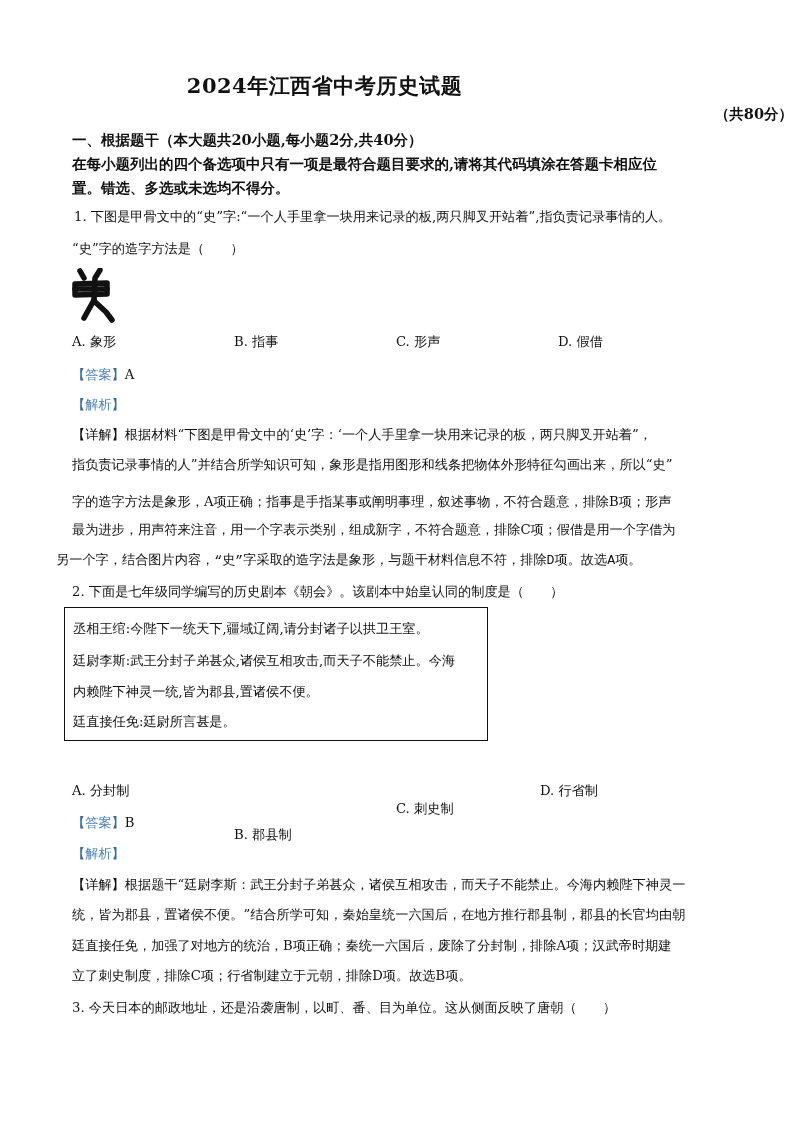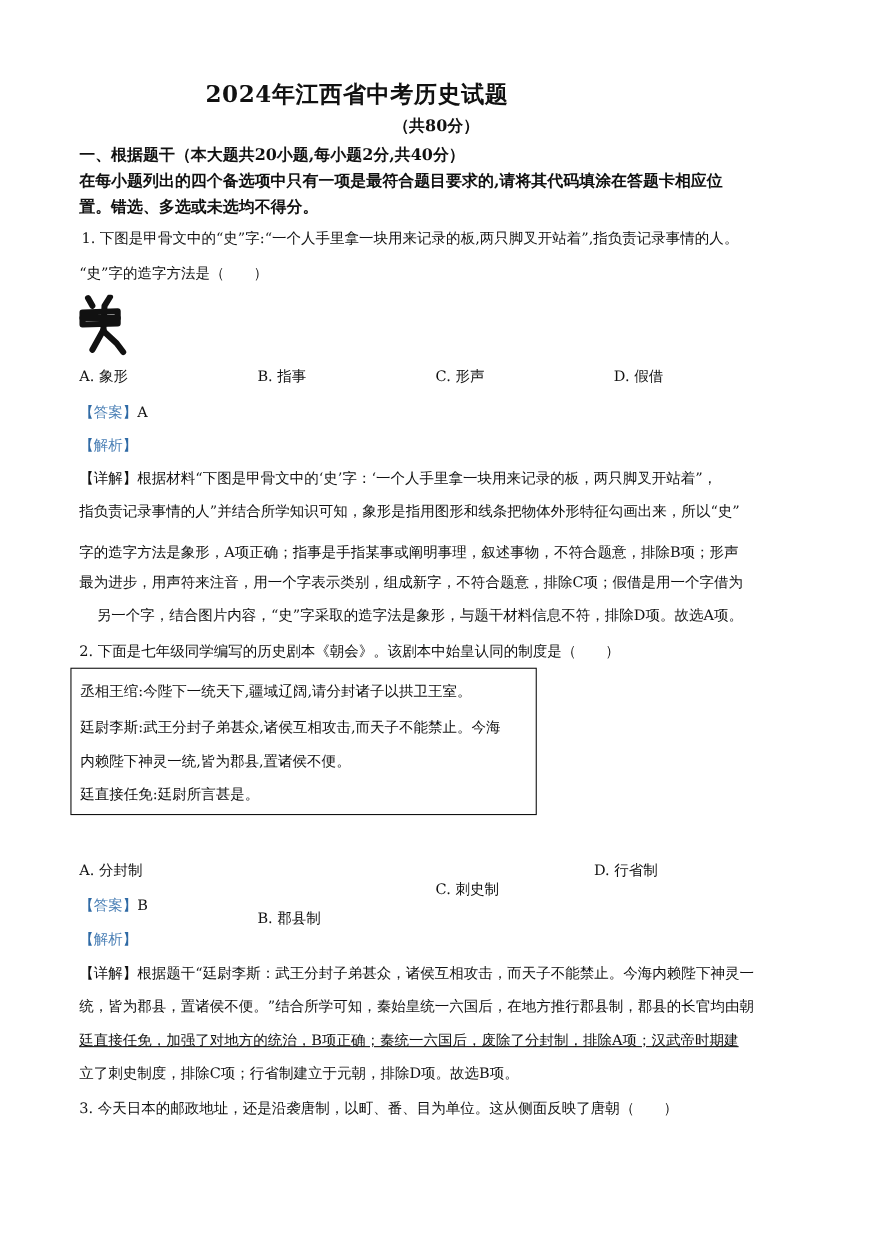--- a/index.html
+++ b/index.html
@@ -7,21 +7,21 @@
       width: 793px; height: 1122px; position: relative; overflow: hidden;
       font-family: "DejaVu Serif", "Liberation Serif", serif;
       color: #111;
     }
     .abs { position: absolute; white-space: nowrap; }
     .title {
       left: 0; width: 649px; top: 72px; text-align: center;
       font-size: 21px; font-weight: bold; letter-spacing: 0.5px;
     }
     .subtitle {
-      left: 0; width: 793px; top: 105px; text-align: center;
+      left: 0; width: 793px; top: 105px; text-align: right;
       font-size: 14.5px; font-weight: bold;
     }
     .bold { font-weight: bold; font-size: 14.5px; }
     .txt { font-size: 13.2px; }
     .tag { color: #4a7fb5; }
     .tag .br { color: #2f6aa5; }
     .opt { font-size: 13.2px; }
     .glyph {
       left: 70px; top: 268px; width: 50px; height: 56px;
     }
@@ -68,21 +68,21 @@
   <div class="abs txt" style="left:72px; top:396px;">
     <span class="tag"><span class="br">【</span><span>解析</span><span class="br">】</span></span>
   </div>
 
   <div class="abs txt" style="left:72px; top:426px;">
     <span>【<span>详解</span>】</span><span>根据材料“下图是甲骨文中的‘史’字：‘一个人手里拿一块用来记录的板，两只脚叉开站着”，</span>
   </div>
   <div class="abs txt" style="left:72px; top:456px;">指负责记录事情的人”并结合所学知识可知，象形是指用图形和线条把物体外形特征勾画出来，所以“史”</div>
   <div class="abs txt" style="left:72px; top:493px;">字的造字方法是象形，A项正确；指事是手指某事或阐明事理，叙述事物，不符合题意，排除B项；形声</div>
   <div class="abs txt" style="left:72px; top:521px;">最为进步，用声符来注音，用一个字表示类别，组成新字，不符合题意，排除C项；假借是用一个字借为</div>
-  <div class="abs txt" style="left:88px; top:551px;">另一个字，结合图片内容，“史”字采取的造字法是象形，与题干材料信息不符，排除D项。故选A项。</div>
+  <div class="abs txt" style="left:56px; top:551px;font-family:Liberation Mono, monospace;">另一个字，结合图片内容，“史”字采取的造字法是象形，与题干材料信息不符，排除D项。故选A项。</div>
 </div>
 
 <div>
   <div class="abs txt" style="left:72px; top:583px;">2. 下面是七年级同学编写的历史剧本《朝会》。该剧本中始皇认同的制度是（　　）</div>
 
   <div class="abs box"></div>
   <div class="abs txt" style="left:73px; top:620px;">丞相王绾:今陛下一统天下,疆域辽阔,请分封诸子以拱卫王室。</div>
   <div class="abs txt" style="left:73px; top:652px;">廷尉李斯:武王分封子弟甚众,诸侯互相攻击,而天子不能禁止。今海</div>
   <div class="abs txt" style="left:73px; top:683px;">内赖陛下神灵一统,皆为郡县,置诸侯不便。</div>
   <div class="abs txt" style="left:73px; top:713px;">廷直接任免:廷尉所言甚是。</div>
@@ -96,19 +96,19 @@
     <span class="tag"><span class="br">【</span><span>答案</span><span class="br">】</span></span><span>B</span>
   </div>
   <div class="abs txt" style="left:72px; top:845px;">
     <span class="tag"><span class="br">【</span><span>解析</span><span class="br">】</span></span>
   </div>
 
   <div class="abs txt" style="left:72px; top:876px;">
     <span>【<span>详解</span>】</span><span>根据题干“廷尉李斯：武王分封子弟甚众，诸侯互相攻击，而天子不能禁止。今海内赖陛下神灵一</span>
   </div>
   <div class="abs txt" style="left:72px; top:906px;">统，皆为郡县，置诸侯不便。”结合所学可知，秦始皇统一六国后，在地方推行郡县制，郡县的长官均由朝</div>
-  <div class="abs txt" style="left:72px; top:937px;text-decoration:underline;">廷直接任免，加强了对地方的统治，B项正确；秦统一六国后，废除了分封制，排除A项；汉武帝时期建</div>
+  <div class="abs txt" style="left:72px; top:937px;">廷直接任免，加强了对地方的统治，B项正确；秦统一六国后，废除了分封制，排除A项；汉武帝时期建</div>
   <div class="abs txt" style="left:72px; top:967px;">立了刺史制度，排除C项；行省制建立于元朝，排除D项。故选B项。</div>
 </div>
 
 <div>
   <div class="abs txt" style="left:72px; top:999px;">3. 今天日本的邮政地址，还是沿袭唐制，以町、番、目为单位。这从侧面反映了唐朝（　　）</div>
 </div>
 
 </body></html>

